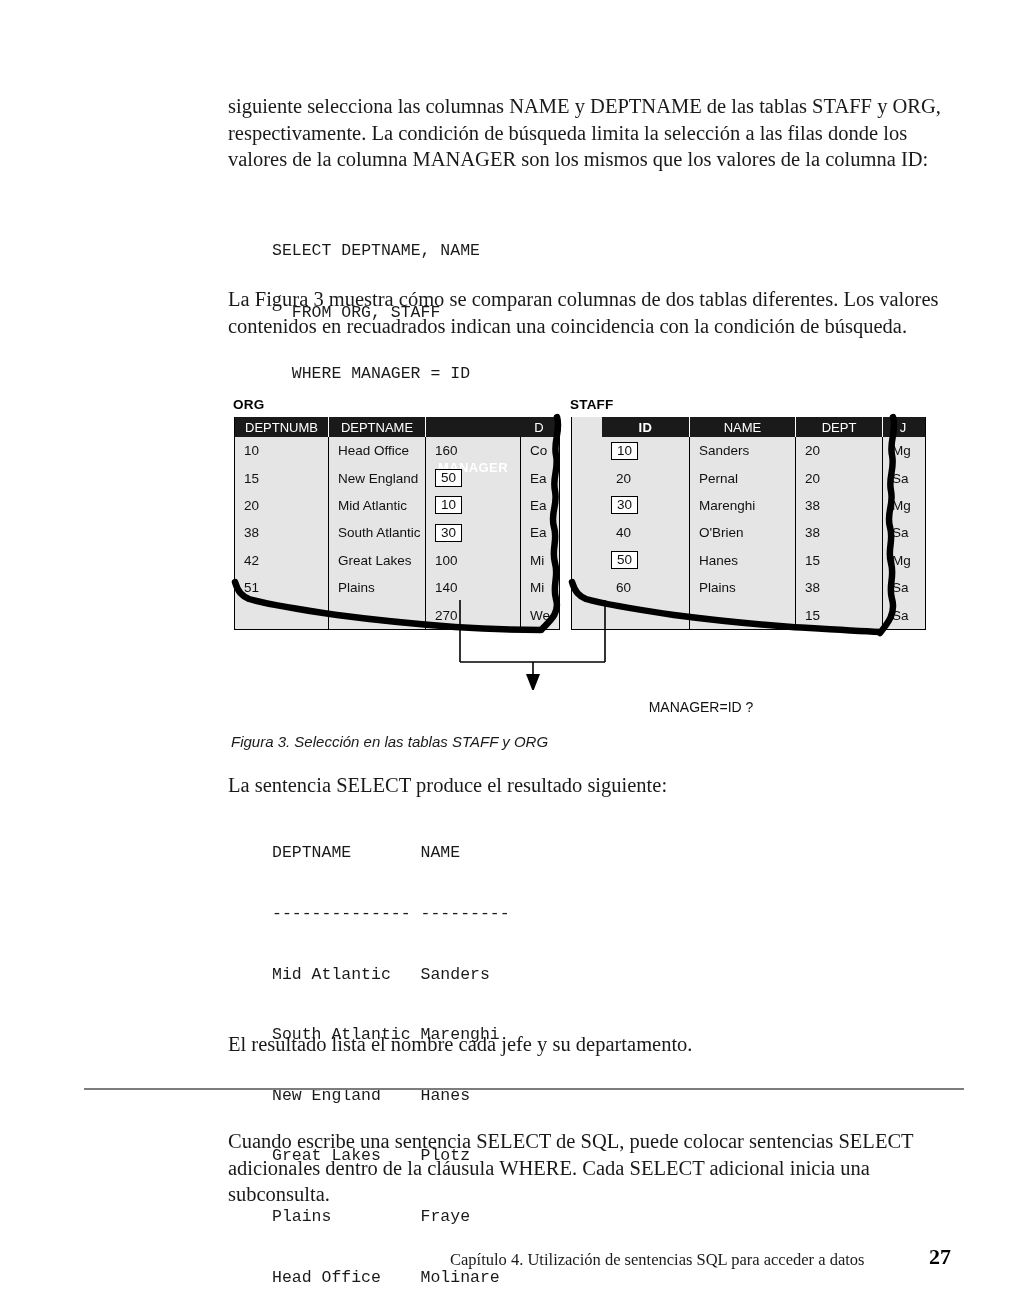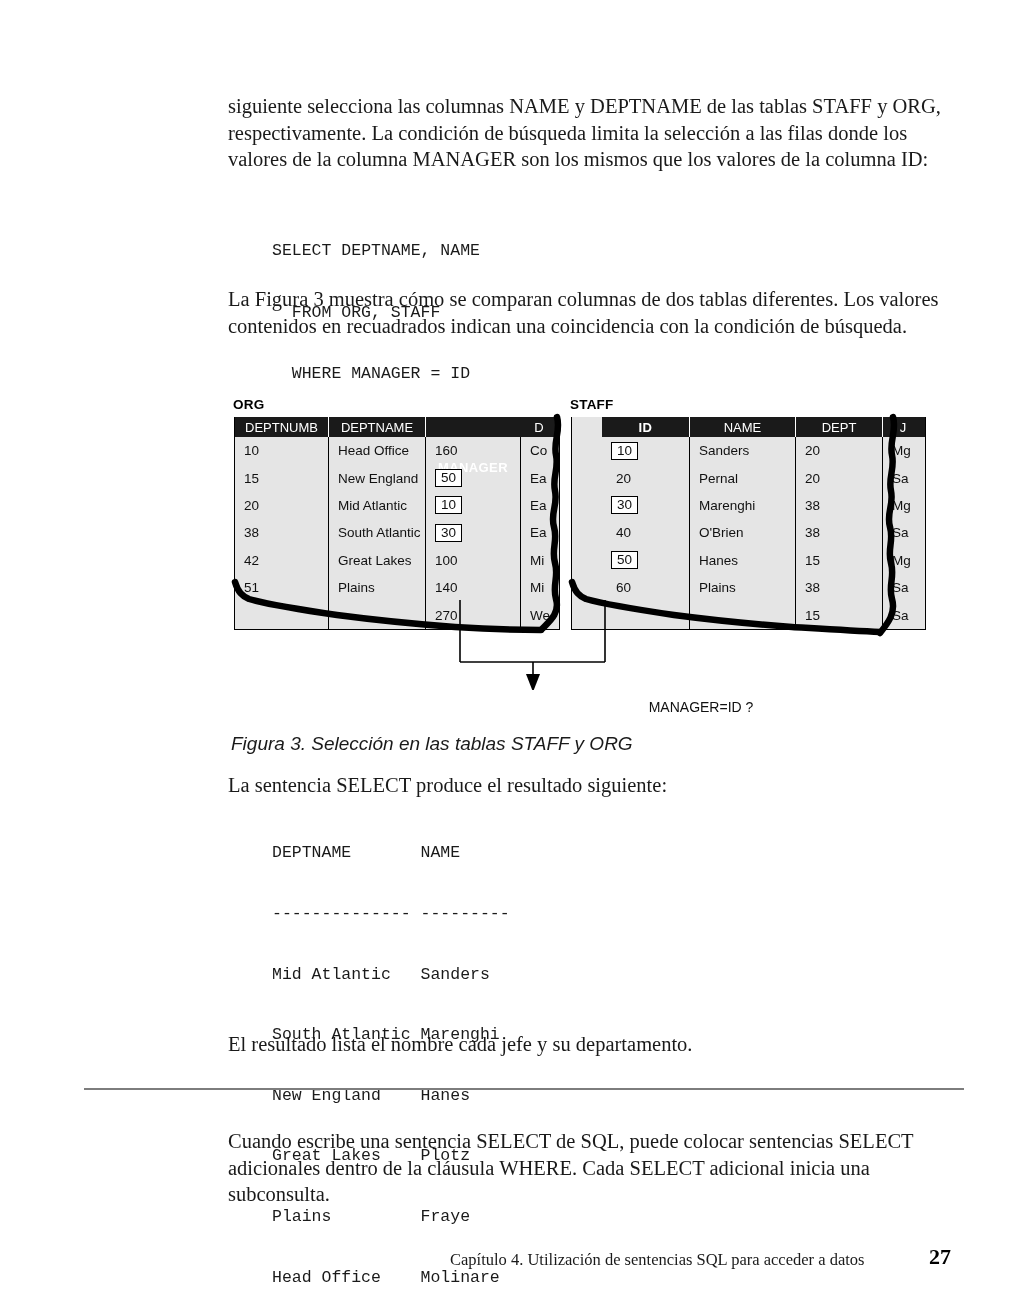--- a/index.html
+++ b/index.html
@@ -120,21 +120,21 @@
 
   
   .torn { position: absolute; overflow: visible; }
 
   .connector { position: absolute; }
 
   .fig-caption {
     position: absolute;
     font-family: "Liberation Sans", sans-serif;
     font-style: italic;
-    font-size: 19px;
+    font-size: 15px;
     color: #1a1a1a;
     white-space: nowrap;
   }
 
   .match-label {
     position: absolute;
     font-family: "Liberation Sans", sans-serif;
     font-size: 14px;
     color: #111;
     white-space: nowrap;

